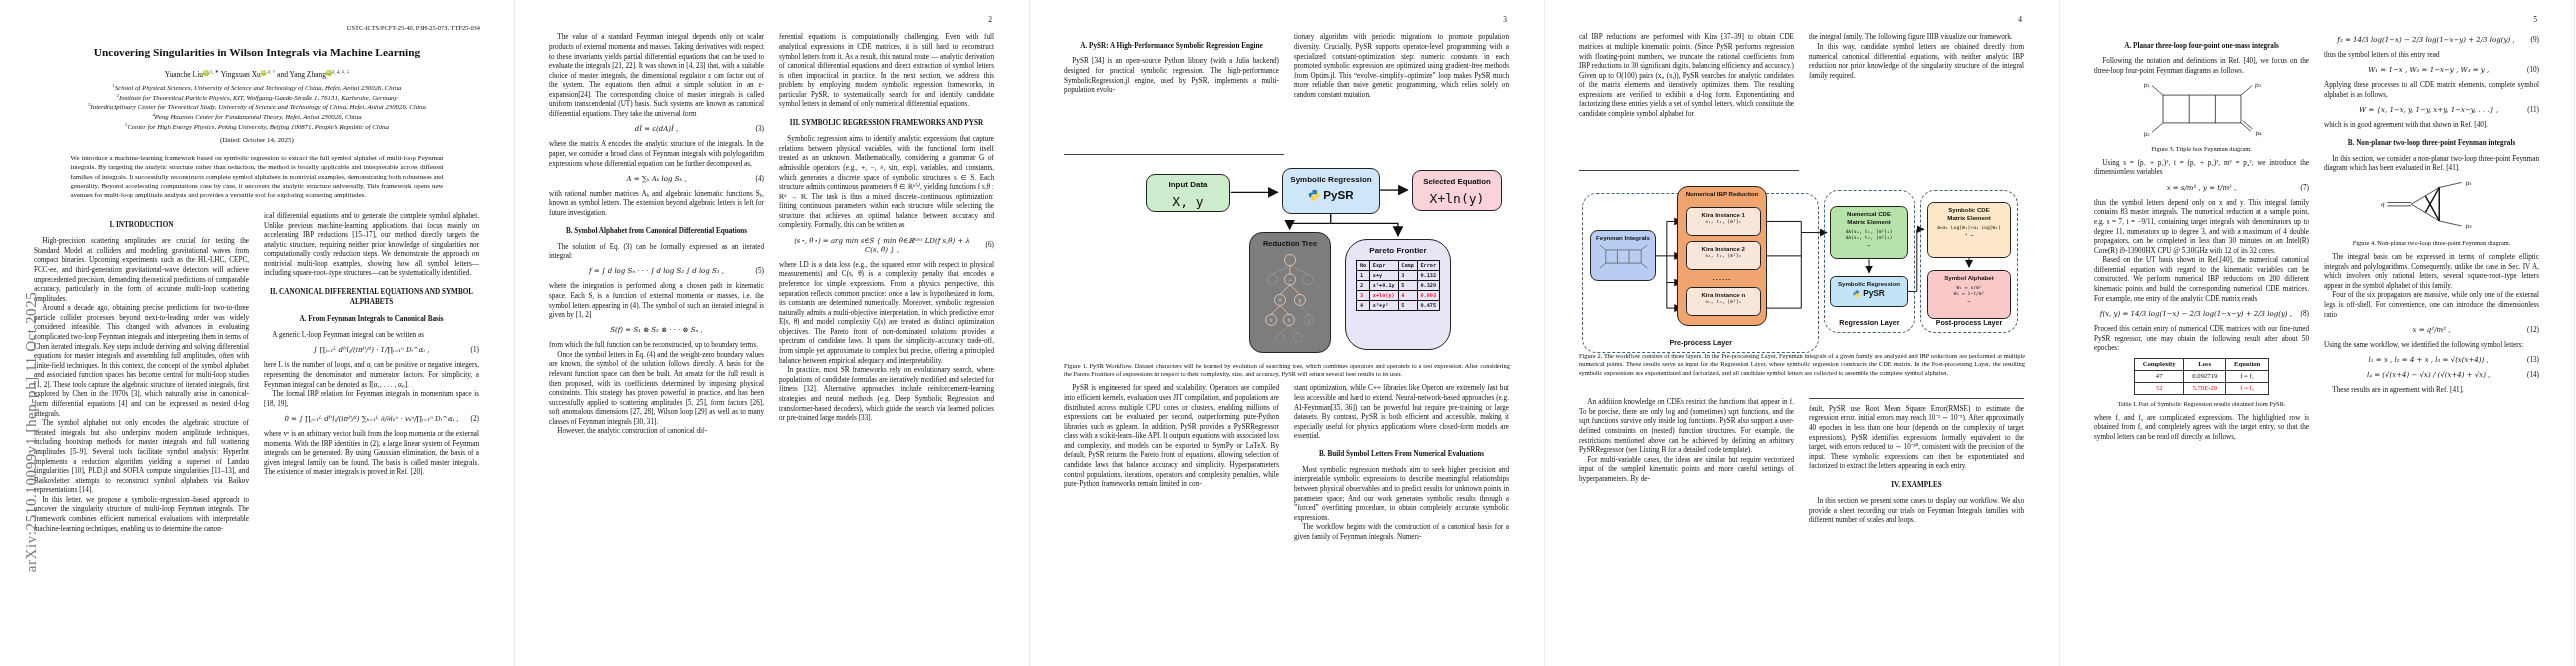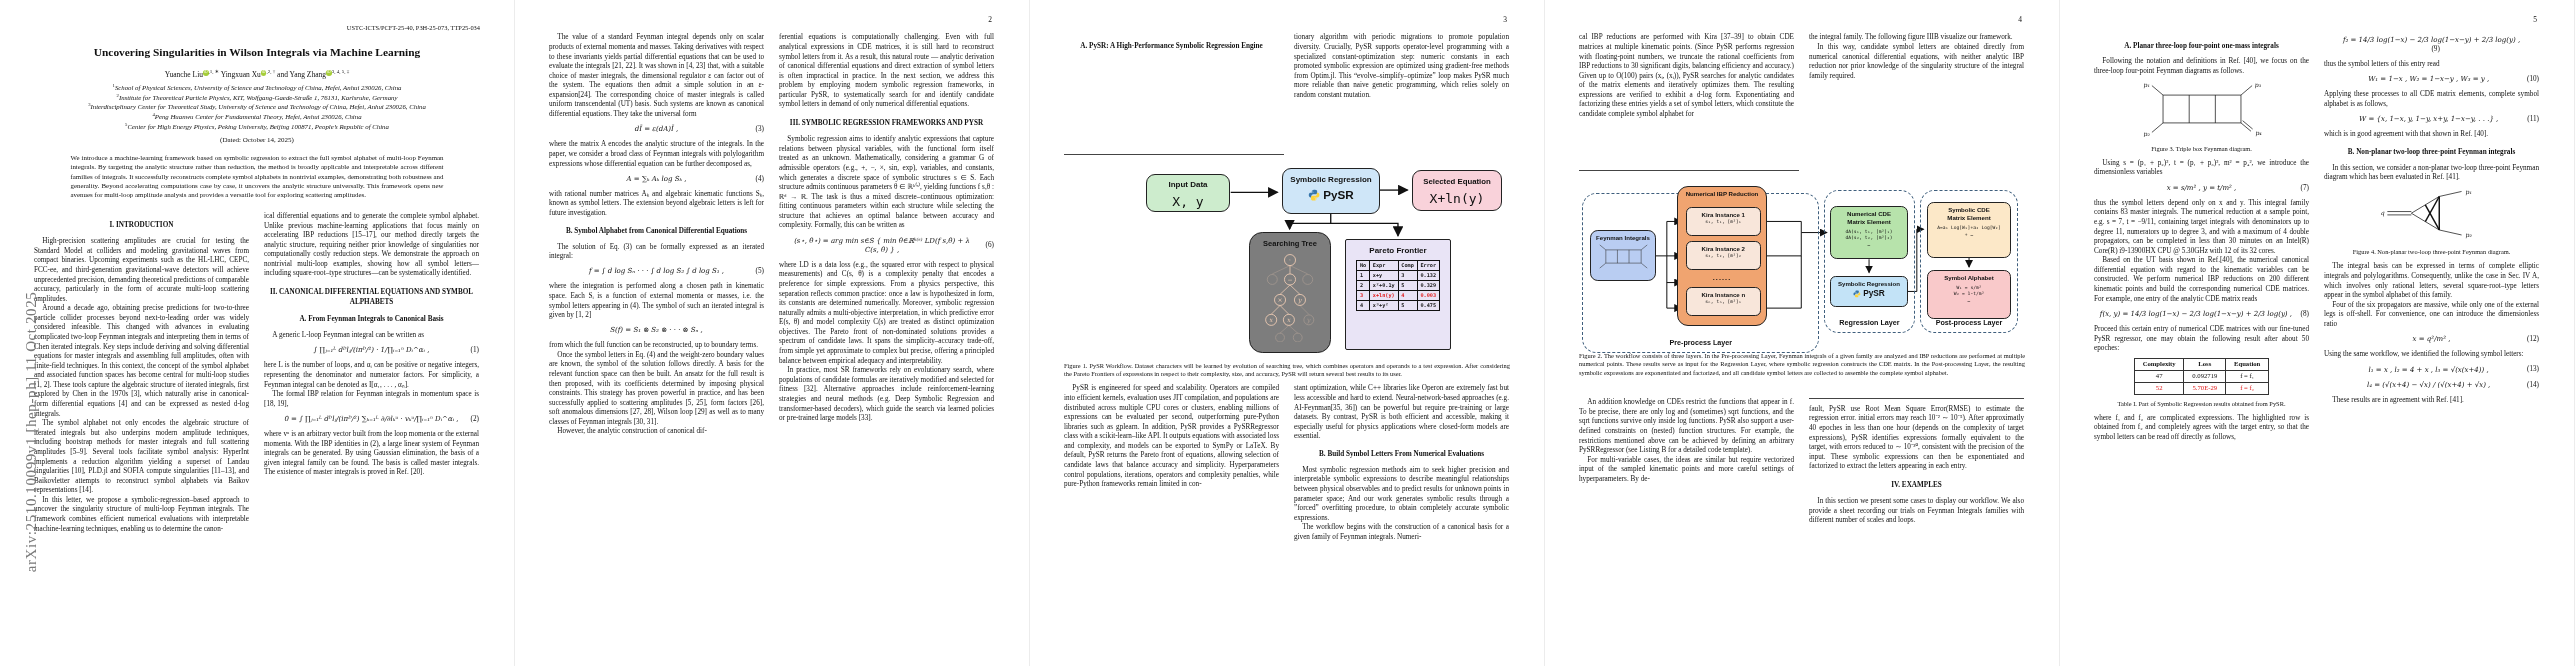--- a/index.html
+++ b/index.html
@@ -41,21 +41,21 @@
         font-family:"Liberation Sans",sans-serif;text-align:center;}
   .fb-title{font-weight:bold;font-size:8px;margin-top:5.6px;}
   .fb-mono{font-family:"DejaVu Sans Mono",monospace;font-size:13px;margin-top:2.2px;}
   .f1-input{left:82px;top:12.2px;width:84px;height:38px;background:#cdeccd;}
   .f1-sr{left:218px;top:6.7px;width:98px;height:46px;background:#cfe6f8;}
   .f1-sel{left:348px;top:9px;width:90px;height:41px;background:#f9d2da;}
   .pylogo{display:inline-block;vertical-align:middle;}
   .pysr-big{font-size:11.7px;font-weight:bold;vertical-align:middle;margin-left:2.8px;}
   .f1-tree{left:185px;top:71px;width:82px;height:121px;background:#7d7d7d;border-radius:13.3px;}
   .f1-tree .fb-title{color:#111;font-size:7.5px;}
-  .f1-pareto{left:281px;top:78px;width:106px;height:111px;background:#e9e4f6;border-radius:2px;}
+  .f1-pareto{left:281px;top:78px;width:106px;height:111px;background:#e9e4f6;border-radius:22px;}
   .ptable{border-collapse:collapse;margin:3.3px auto 0;font-family:"DejaVu Sans Mono",monospace;font-size:5.2px;border:1.1px solid #111;}
   .ptable th,.ptable td{border:0.6px solid #111;padding:1.1px 2.8px;text-align:left;font-weight:bold;}
   .ptable .hl{color:#e01818;}
   .arrows{position:absolute;left:0;top:0;}
   
   .fig2{position:relative;width:444px;height:170px;margin:3.3px 0 0;font-family:"Liberation Sans",sans-serif;}
   .dashbox{position:absolute;border:0.9px dashed #3f5f7d;border-radius:14.5px;box-sizing:border-box;}
   .layerlab{position:absolute;width:100%;text-align:center;bottom:4.4px;font-weight:bold;font-size:7.2px;color:#111;}
   .f2box{position:absolute;box-sizing:border-box;border:0.8px solid #222;text-align:center;}
   .f2t{font-weight:bold;font-size:6.1px;margin-top:2.8px;}
@@ -173,20 +173,21 @@
         <p class="p">In practice, most SR frameworks rely on evolutionary search, where populations of candidate formulas are iteratively modified and selected for fitness [32]. Alternative approaches include reinforcement-learning strategies and neural methods (e.g. Deep Symbolic Regression and transformer-based decoders), which guide the search via learned policies or pre-trained large models [33].</p>
       </div>
     </div>
   </div>
 
   <div class="page">
     <div class="pagenum">3</div>
     <div class="cols" style="margin-top:16.7px;height:116px;overflow:hidden;">
       <div class="col">
         <div class="sub">A.   PySR: A High-Performance Symbolic Regression Engine</div>
+        <p class="p">PySR [34] is an open-source Python library (with a Julia backend) designed for practical symbolic regression. The high-performance SymbolicRegression.jl engine, used by PySR, implements a multi-population evolu-</p>
       </div>
       <div class="col">
         <p class="p0">tionary algorithm with periodic migrations to promote population diversity. Crucially, PySR supports operator-level programming with a specialized constant-optimization step: numeric constants in each promoted symbolic expression are optimized using gradient-free methods from Optim.jl. This “evolve–simplify–optimize” loop makes PySR much more reliable than naive genetic programming, which relies solely on random constant mutation.</p>
       </div>
     </div>
     <hr class="halfrule-l">
 
     <div class="fig1">
       <svg class="arrows" width="444" height="196" viewBox="0 0 799 352">
         <defs>
@@ -212,21 +213,21 @@
             <path fill="#ffd43b" d="M16 30c5 0 6-2 6-4v-3h-6v-1h9c2.5 0 5-1.5 5-6 0-4.7-2.5-6-5-6h-2v3.5c0 2.5-2 4.5-4.5 4.5h-7c-2 0-3.5 1.6-3.5 3.5V26c0 2 1 4 6 4h2z"></path>
             <circle cx="19.5" cy="26.5" r="1.3" fill="#fff"></circle>
           </svg><span class="pysr-big">PySR</span>
         </div>
       </div>
       <div class="fbox f1-sel">
         <div class="fb-title" style="font-size:7.8px">Selected Equation</div>
         <div class="fb-mono">X+ln(y)</div>
       </div>
       <div class="fbox f1-tree">
-        <div class="fb-title">Searching Tree</div>
+        <div class="fb-title">Reduction Tree</div>
         <svg width="78" height="93" viewBox="0 0 140 168" style="font-size:13px">
           <g stroke="#eccab2" stroke-width="1.4" fill="none">
             <line x1="70" y1="30" x2="70" y2="45"></line>
             <line x1="70" y1="65" x2="52" y2="82"></line>
             <line x1="70" y1="65" x2="88" y2="82"></line>
             <line x1="52" y1="102" x2="36" y2="118"></line>
             <line x1="52" y1="102" x2="68" y2="118"></line>
             <g opacity="0.3">
               <line x1="70" y1="30" x2="38" y2="45"></line>
                 <line x1="70" y1="30" x2="102" y2="45"></line>
@@ -494,21 +495,21 @@
             <td>52</td>
             <td>5.70E-29</td>
             <td>f = f₂</td>
           </tr>
         </tbody>
           </table>
         <div class="caption" style="text-align:center;">Table I. Part of Symbolic Regression results obtained from PySR.</div>
         <p class="p0">where f₁ and f₂ are complicated expressions. The highlighted row is obtained from f₂ and completely agrees with the target entry, so that the symbol letters can be read off directly as follows,</p>
       </div>
       <div class="col">
-        <div class="eq" style="margin-top:2.2px;flex-direction:column;">
+        <div class="eq" style="margin-top:2.2px;">
             <span style="width:5.6px"></span>
             <span class="eqbody">f₂ = 14/3 log(1−x) − 2/3 log(1−x−y) + 2/3 log(y) ,</span>
             <span class="eqnum">(9)</span>
           </div>
         <p class="p0">thus the symbol letters of this entry read</p>
         <div class="eq">
             <span style="width:11px"></span>
             <span class="eqbody">W₁ = 1−x ,   W₂ = 1−x−y ,   W₃ = y ,</span>
             <span class="eqnum">(10)</span>
           </div>

